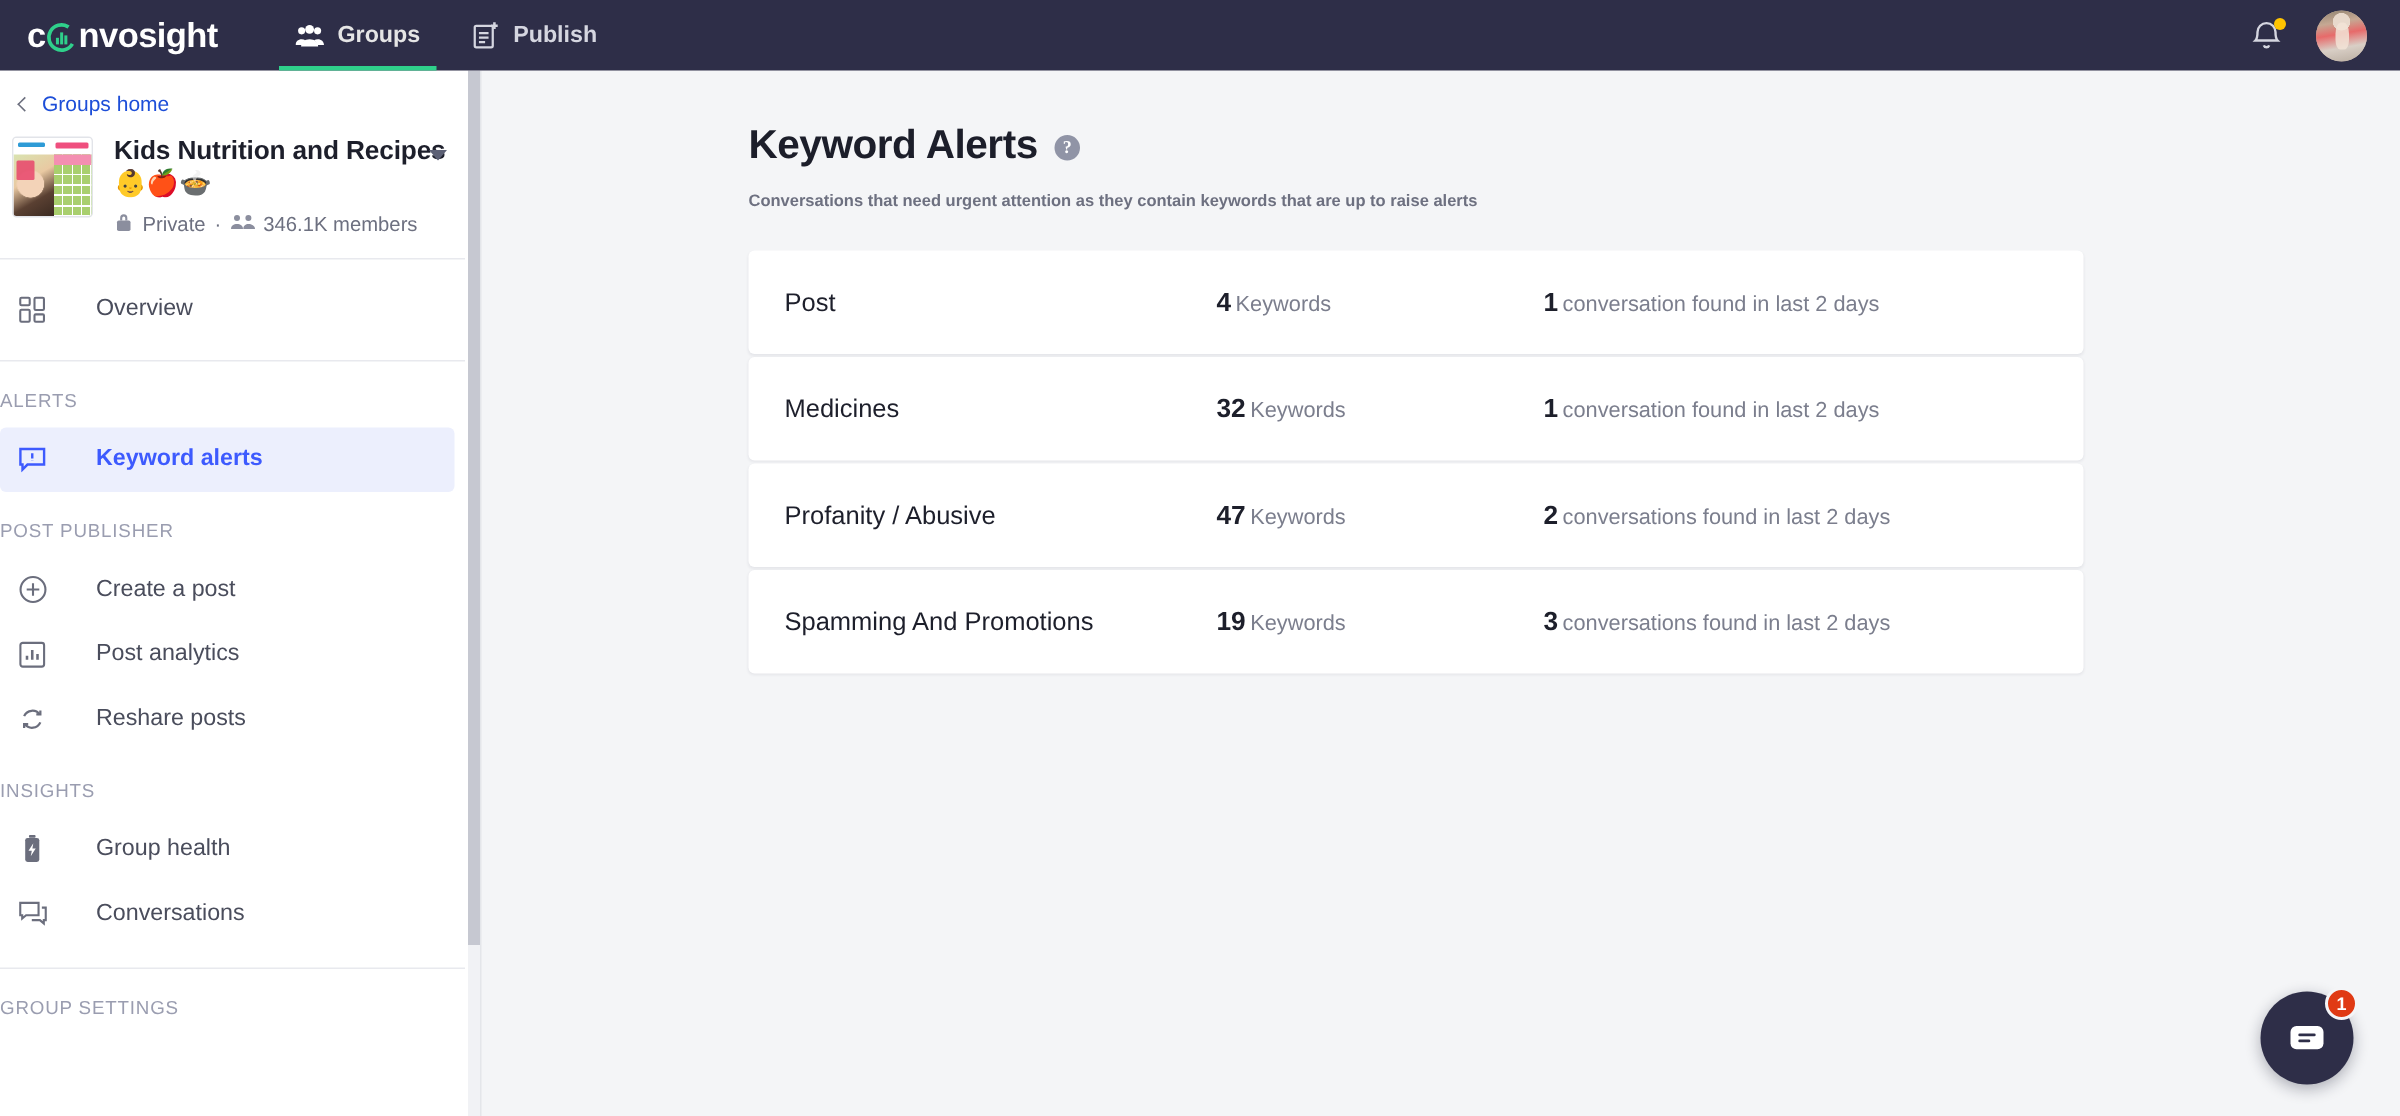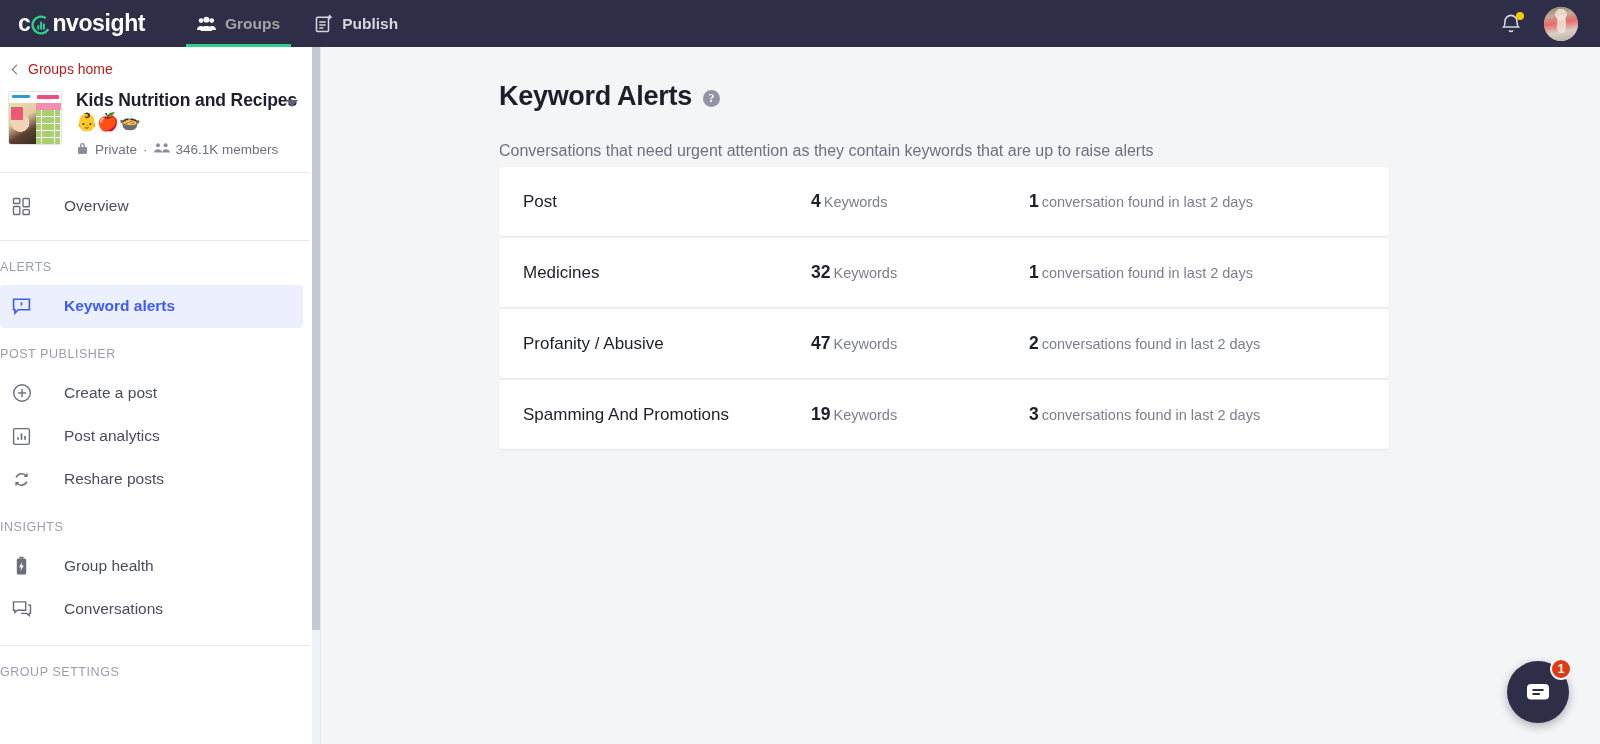--- a/index.html
+++ b/index.html
@@ -40,21 +40,21 @@
     margin: 0 1px;
     vertical-align: middle;
   }
   .nav-items { display: flex; align-items: center; height: 47px; margin-left: 34px; }
   .nav-item {
     display: flex; align-items: center; gap: 9px;
     height: 47px; padding: 0 17px;
     color: #d5d6e0; font-size: 15.5px; font-weight: 600;
     cursor: pointer; position: relative;
   }
-  .nav-item.active { color: #a3a3a3; }
+  .nav-item.active { color: #e5e5e5; }
   .nav-item.active::after {
     content: ""; position: absolute;
     left: 6px; right: 6px; bottom: 0; height: 3.5px;
     background: #2fd08b;
   }
   .nav-icon { width: 19px; height: 19px; display: flex; align-items: center; justify-content: center; }
   .nav-right {
     margin-left: auto; display: flex; align-items: center; gap: 22px;
     margin-right: 22px;
   }
@@ -86,21 +86,21 @@
   .sidebar {
     position: absolute; top: 47px; left: 0;
     width: 320px; height: 697px;
     background: #ffffff;
     overflow: hidden;
   }
   .sb-scroll { width: 320px; height: 697px; position: relative; }
   .sb-back {
     display: flex; align-items: center; gap: 8px;
     padding: 14px 0 10px 11px;
-    color: #b91c1c; font-size: 14px; cursor: pointer;
+    color: #1d4ed8; font-size: 14px; cursor: pointer;
   }
   .chev-left {
     width: 7px; height: 7px;
     border-left: 1.6px solid #6b6e7d;
     border-bottom: 1.6px solid #6b6e7d;
     transform: rotate(45deg);
     margin-left: 2px;
   }
   .group-block {
     display: flex; align-items: flex-start;
@@ -222,22 +222,22 @@
   }
   .help-ico {
     width: 17px; height: 17px; border-radius: 50%;
     background: #9094a6; color: #ffffff;
     font-size: 12px; font-weight: 700;
     display: flex; align-items: center; justify-content: center;
     cursor: pointer; margin-top: 4px;
     font-family: "Liberation Serif", serif;
   }
   .page-sub {
-    position: absolute; left: 178px; top: 95px;
-    color: #6d7080; font-size: 16px;
+    position: absolute; left: 178px; top: 81px;
+    color: #6d7080; font-size: 11px; font-weight: bold;
   }
   .cards {
     position: absolute; left: 178px; top: 120px;
     width: 890px;
   }
   .card {
     background: #ffffff;
     border-radius: 4px;
     height: 69px;
     margin-bottom: 2px;

